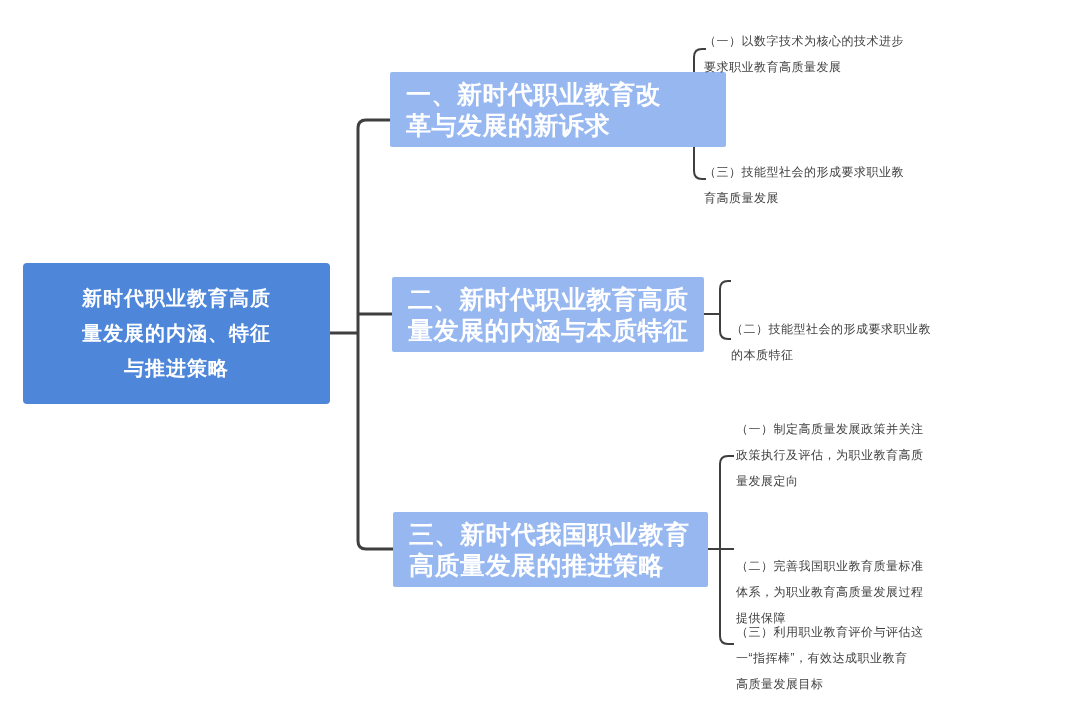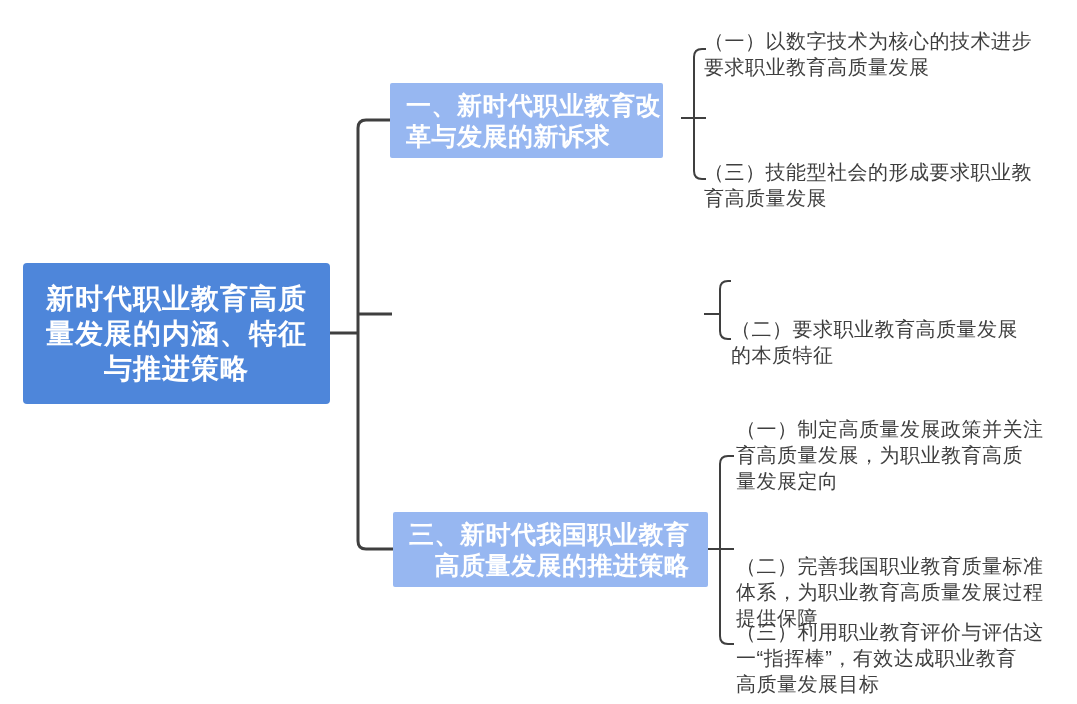--- a/index.html
+++ b/index.html
@@ -34,45 +34,45 @@
     align-items: center;
     box-sizing: border-box;
     white-space: pre-line;
   }
   .root-node {
     left: 23px; top: 263px;
     width: 307px; height: 141px;
     background: var(--root-bg, #4e86da);
     color: var(--box-text, #ffffff);
     font-weight: bold;
-    font-size: 28px;
+    font-size: 20px;
     line-height: 35px;
     letter-spacing: 1px;
     justify-content: center;
     text-align: center;
     border-radius: 4px;
   }
   .branch-node {
     background: var(--branch-bg, #97b7f1);
     color: var(--box-text, #ffffff);
     font-weight: bold;
     font-size: 25px;
     line-height: 31px;
     letter-spacing: 0.5px;
     padding-left: 16px;
     border-radius: 2px;
   }
-  .b1 { left: 390px; top: 83px;  width: 273px; height: 75px; }
+  .b1 { left: 390px; top: 72px;  width: 336px; height: 75px; }
   .b2 { left: 392px; top: 277px; width: 312px; height: 75px; }
-  .b3 { left: 393px; top: 512px; width: 315px; height: 75px; text-align: right; }
+  .b3 { left: 393px; top: 512px; width: 315px; height: 75px; }
 
   .leaf {
     position: absolute;
     color: var(--leaf-text, #3f3f3f);
-    font-size: 20px;
+    font-size: 12px;
     line-height: 26px;
     letter-spacing: 0.5px;
     white-space: pre-line;
   }
   .l11 { left: 704px; top: 28px;  width: 368px; }
   .l12 { left: 704px; top: 90px;  width: 368px; }
   .l13 { left: 704px; top: 159px; width: 368px; }
   .l21 { left: 731px; top: 252px; width: 340px; }
   .l22 { left: 731px; top: 316px; width: 340px; }
   .l31 { left: 736px; top: 416px; width: 336px; }
@@ -98,33 +98,35 @@
     <path class="thin" d="M734,456 H728 Q720,456 720,464 V636 Q720,644 728,644 H734"></path>
     <path class="thin" d="M708,549 H734"></path>
   </svg>
 
   <div class="node root-node">新时代职业教育高质
 量发展的内涵、特征
 与推进策略</div>
 
   <div class="node branch-node b1">一、新时代职业教育改
 革与发展的新诉求</div>
+  <div class="node branch-node b2">二、新时代职业教育高质
+量发展的内涵与本质特征</div>
   <div class="node branch-node b3">三、新时代我国职业教育
 高质量发展的推进策略</div>
 
   <div class="leaf l11">（一）以数字技术为核心的技术进步
 要求职业教育高质量发展</div>
   <div class="leaf l13">（三）技能型社会的形成要求职业教
 育高质量发展</div>
 
-  <div class="leaf l22">（二）要求职业教育高质量发展
+  <div class="leaf l22">（二）技能型社会的形成要求职业教
 的本质特征</div>
 
   <div class="leaf l31">（一）制定高质量发展政策并关注
-育高质量发展，为职业教育高质
+政策执行及评估，为职业教育高质
 量发展定向</div>
   <div class="leaf l32">（二）完善我国职业教育质量标准
 体系，为职业教育高质量发展过程
 提供保障</div>
   <div class="leaf l33">（三）利用职业教育评价与评估这
 一“指挥棒”，有效达成职业教育
 高质量发展目标</div>
 
 </div>
 

